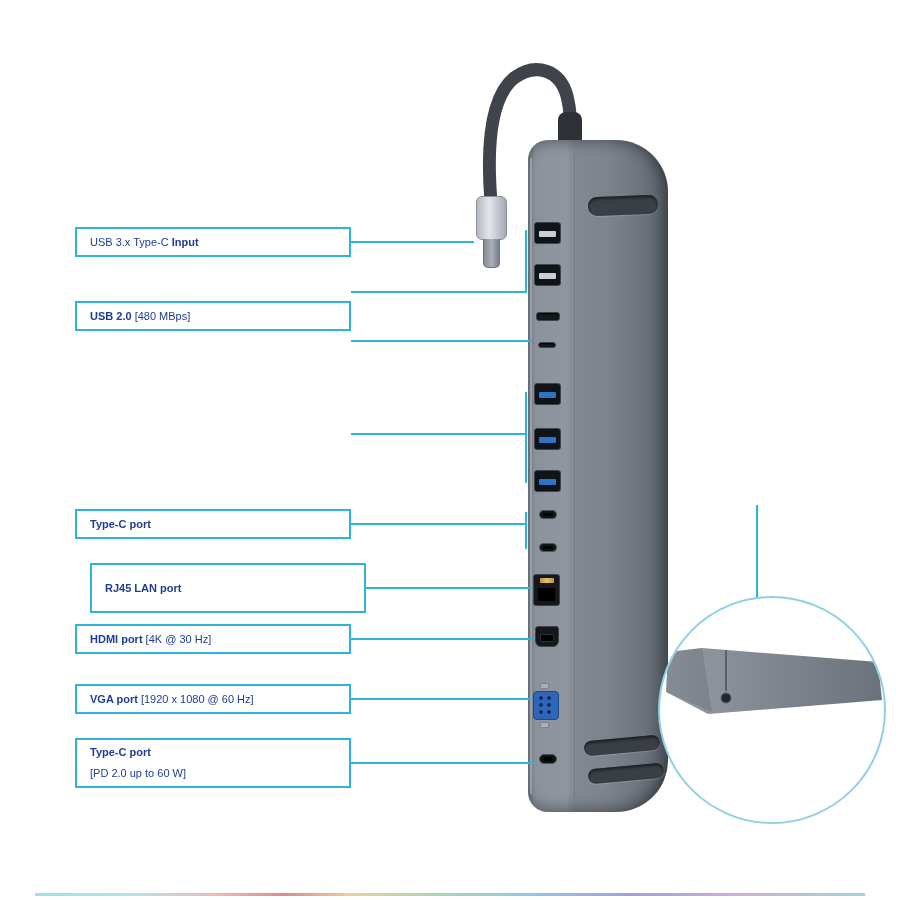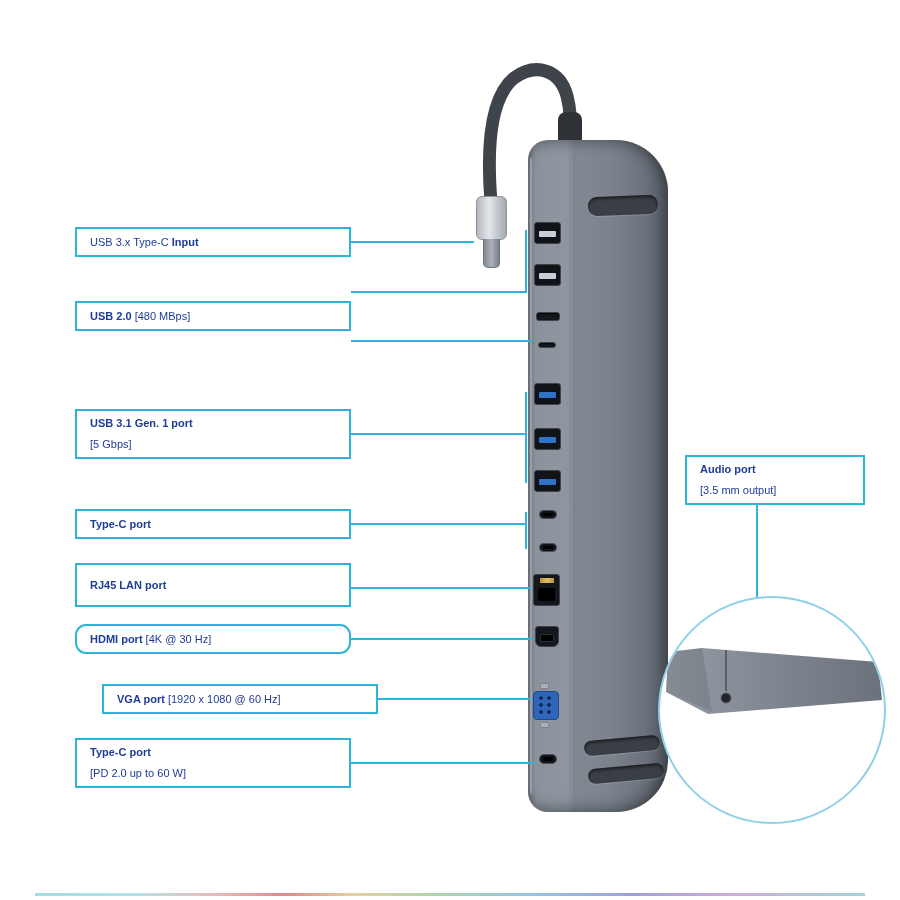--- a/index.html
+++ b/index.html
@@ -20,23 +20,23 @@
     padding:2px 8px 2px 13px;color:var(--text-blue);
     font-size:11px;line-height:21px;z-index:6;
   }
   .callout .b{font-weight:bold;}
   .co-line{white-space:nowrap;}
   .co-usb-c-input{left:75px;top:227px;height:30px;}
   .co-usb2{left:75px;top:277px;height:30px;margin-top:24px;}
   .co-sd{left:75px;top:316px;height:50px;}
   .co-usb31{left:75px;top:409px;height:50px;}
   .co-typec{left:75px;top:509px;height:30px;}
-  .co-rj45{left:75px;top:563px;height:44px;}
-  .co-hdmi{left:75px;top:624px;height:30px;border-radius:11px;}
-  .co-vga{left:75px;top:684px;height:30px;margin-left:27px;}
+  .co-rj45{left:90px;top:563px;height:50px;}
+  .co-hdmi{left:75px;top:624px;height:30px;}
+  .co-vga{left:75px;top:684px;height:30px;}
   .co-typec-pd{left:75px;top:738px;height:50px;}
   .co-audio{left:685px;top:455px;width:180px;height:50px;}
 
   
   .lines-svg,.cable-svg{position:absolute;left:0;top:0;pointer-events:none;}
   .cable-svg{z-index:1;}
   .lines-svg{z-index:4;}
 
   
   .device-body{
@@ -162,43 +162,35 @@
       <path d="M757,505 V598"></path>
     </g>
   </svg>
 
   <div class="callout co-usb-c-input">
     <div class="co-line"><span>USB 3.x Type-C </span><span class="b">Input</span></div>
   </div>
   <div class="callout co-usb2">
     <div class="co-line"><span class="b">USB 2.0</span><span> [480 MBps]</span></div>
   </div>
-  <div class="callout co-usb31">
-    <div class="co-line b">USB 3.1 Gen. 1 port</div>
-    <div class="co-line">[5 Gbps]</div>
-  </div>
   <div class="callout co-typec">
     <div class="co-line b">Type-C port</div>
   </div>
   <div class="callout co-rj45">
     <div class="co-line b">RJ45 LAN port</div>
   </div>
   <div class="callout co-hdmi">
     <div class="co-line"><span class="b">HDMI port</span><span> [4K @ 30 Hz]</span></div>
   </div>
   <div class="callout co-vga">
     <div class="co-line"><span class="b">VGA port</span><span> [1920 x 1080 @ 60 Hz]</span></div>
   </div>
   <div class="callout co-typec-pd">
     <div class="co-line b">Type-C port</div>
     <div class="co-line">[PD 2.0 up to 60 W]</div>
-  </div>
-  <div class="callout co-audio">
-    <div class="co-line b">Audio port</div>
-    <div class="co-line">[3.5 mm output]</div>
   </div>
 
   <div class="magnifier">
     <svg width="228" height="228">
       <defs>
         <linearGradient id="standGrad" x1="0" y1="0" x2="1" y2="0">
           <stop offset="0" stop-color="#959ca5"></stop>
           <stop offset="0.55" stop-color="#7d848e"></stop>
           <stop offset="1" stop-color="#6b727c"></stop>
         </linearGradient>

